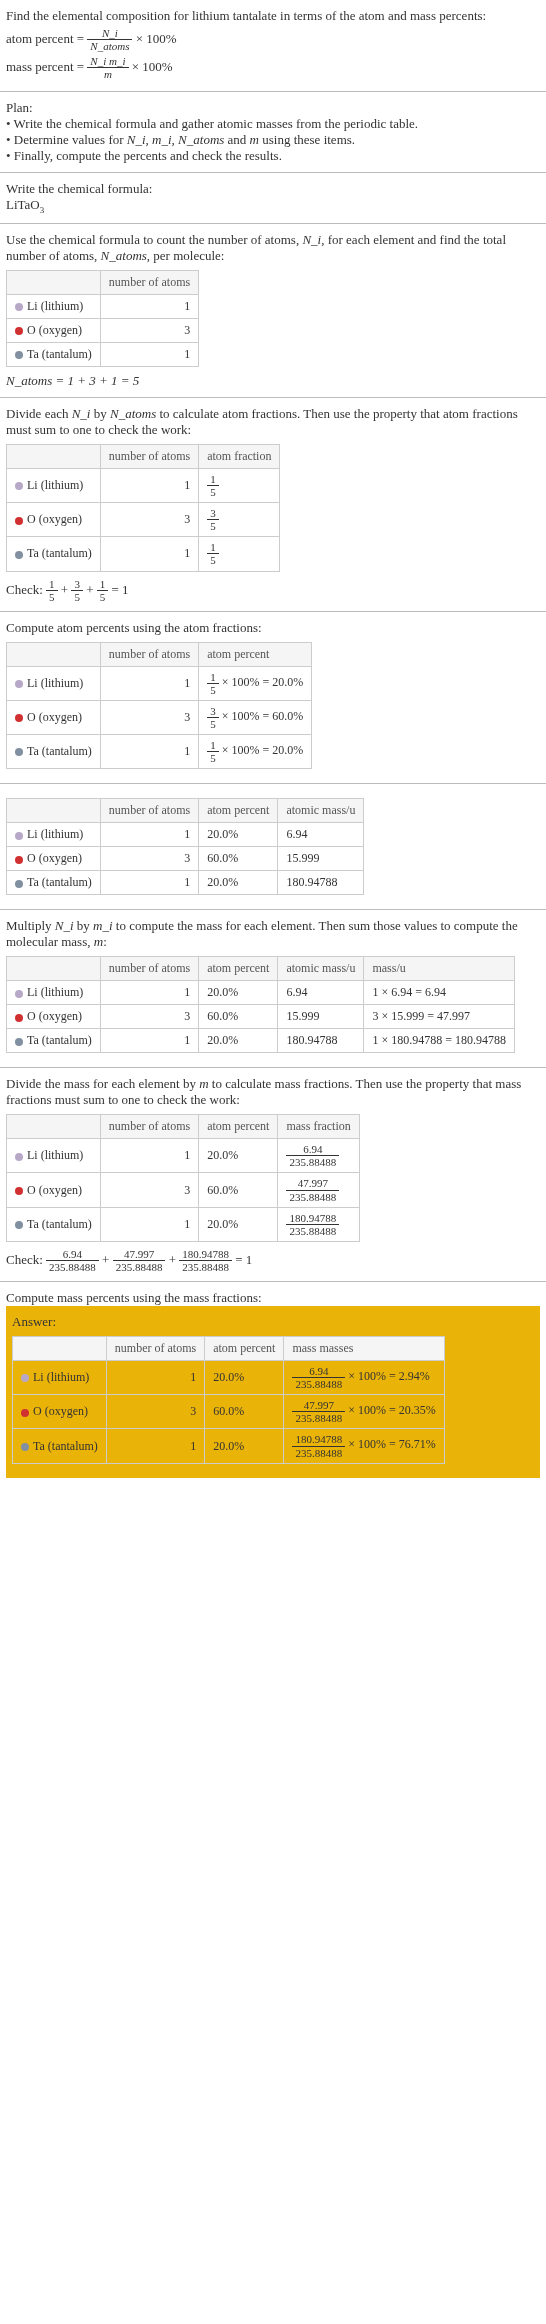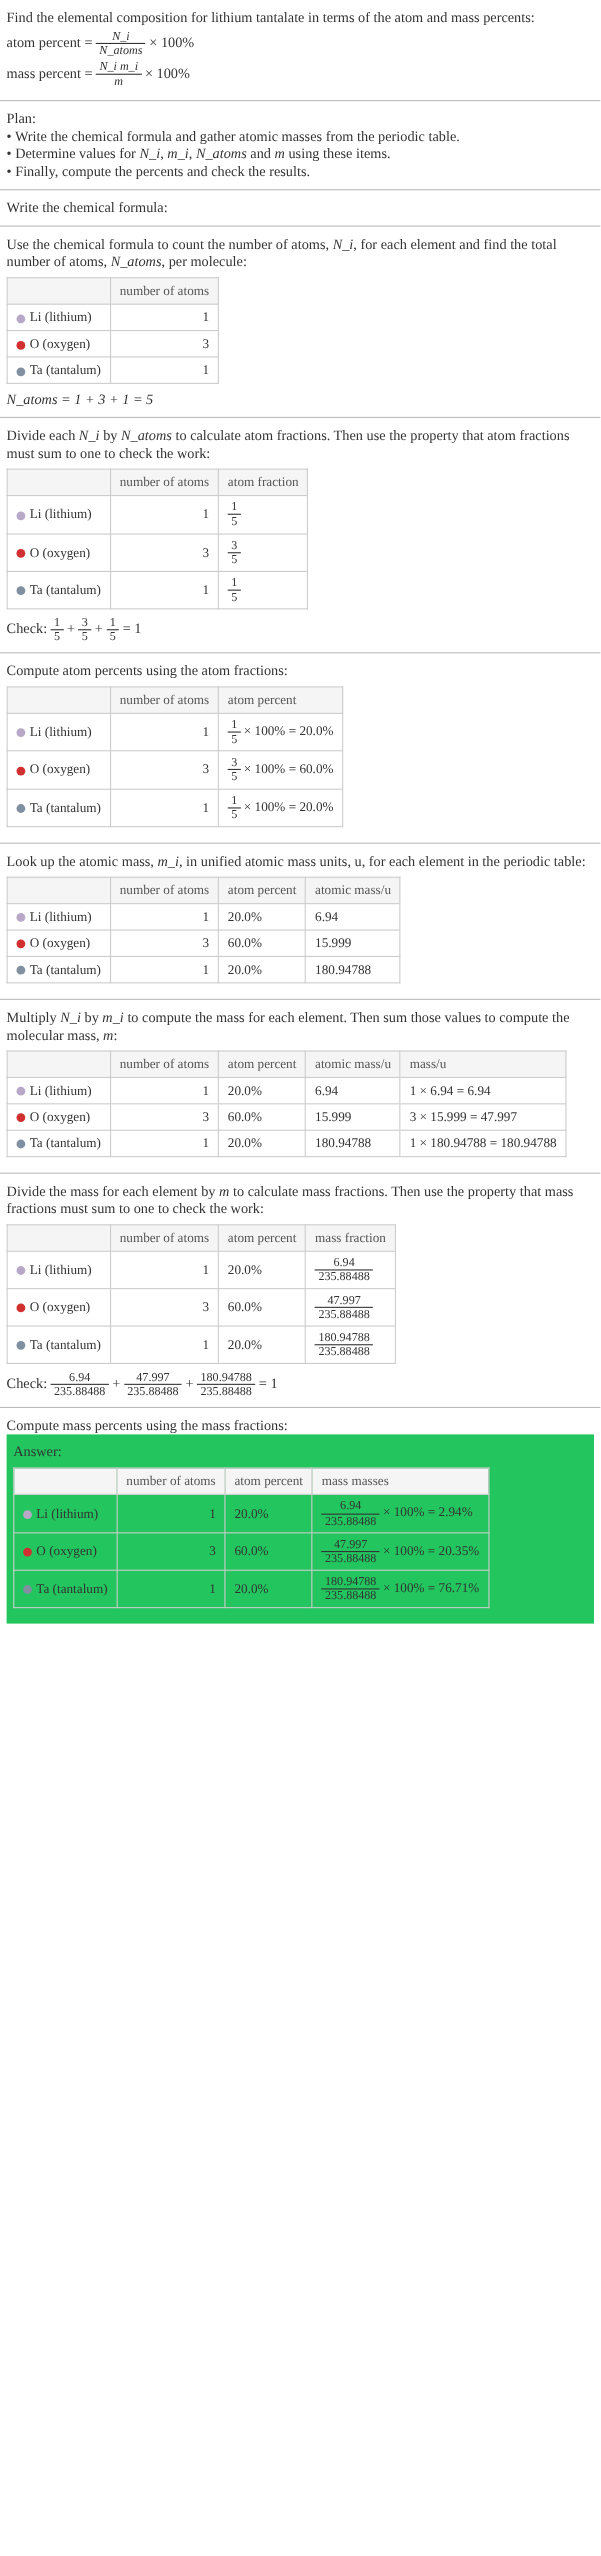--- a/index.html
+++ b/index.html
@@ -13,21 +13,21 @@
 .sub { vertical-align: sub; font-size: 9px; }
 .italic { font-style: italic; }
 table { border-collapse: collapse; margin: 6px 0; }
 th, td { border: 1px solid #ccc; padding: 4px 8px; font-size: 12px; text-align: left; }
 th { background: #f5f5f5; font-weight: normal; color: #555; }
 td.num { text-align: right; }
 .dot { display: inline-block; width: 8px; height: 8px; border-radius: 50%; margin-right: 4px; vertical-align: middle; }
 .dot-li { background: #b8a8c8; }
 .dot-o { background: #d03030; }
 .dot-ta { background: #8090a0; }
-.answer-box { background: #22c55e; padding: 8px 6px; }
+.answer-box { background: #eab308; padding: 8px 6px; }
 .bullet { margin-left: 0; }
 </style>
 </head>
 <body>
 
 <div class="section">
   <div>Find the elemental composition for lithium tantalate in terms of the atom and mass percents:</div>
   <div class="formula-line">
     <span>atom percent = </span>
     <span class="frac">
@@ -50,20 +50,23 @@
   <div>Plan:</div>
   <div class="bullet">• Write the chemical formula and gather atomic masses from the periodic table.</div>
   <div class="bullet">
     <span>• Determine values for </span><span class="italic">N_i</span><span>, </span><span class="italic">m_i</span><span>, </span><span class="italic">N_atoms</span><span> and </span><span class="italic">m</span><span> using these items.</span>
   </div>
   <div class="bullet">• Finally, compute the percents and check the results.</div>
 </div>
 
 <div class="section">
   <div>Write the chemical formula:</div>
+  <div>
+    <span>LiTaO</span><span class="sub">3</span>
+  </div>
 </div>
 
 <div class="section">
   <div>
     <span>Use the chemical formula to count the number of atoms, </span><span class="italic">N_i</span><span>, for each element and find the total number of atoms, </span><span class="italic">N_atoms</span><span>, per molecule:</span>
   </div>
   <table>
     <tbody>
         <tr>
       <th></th>
@@ -145,23 +148,20 @@
     <tr>
       <td><span class="dot dot-ta"></span><span>Ta (tantalum)</span></td>
       <td class="num">1</td>
       <td><span class="frac"><span class="num">1</span><span class="den">5</span></span><span> × 100% = 20.0%</span></td>
     </tr>
   </tbody>
     </table>
 </div>
 
 <div class="section">
-  <div>
-    <span>Look up the atomic mass, </span><span class="italic">m_i</span><span>, in unified atomic mass units, u, for each element in the periodic table:</span>
-  </div>
   <table>
     <tbody>
         <tr>
       <th></th>
       <th>number of atoms</th>
       <th>atom percent</th>
       <th>atomic mass/u</th>
     </tr>
     <tr>
       <td><span class="dot dot-li"></span><span>Li (lithium)</span></td>

